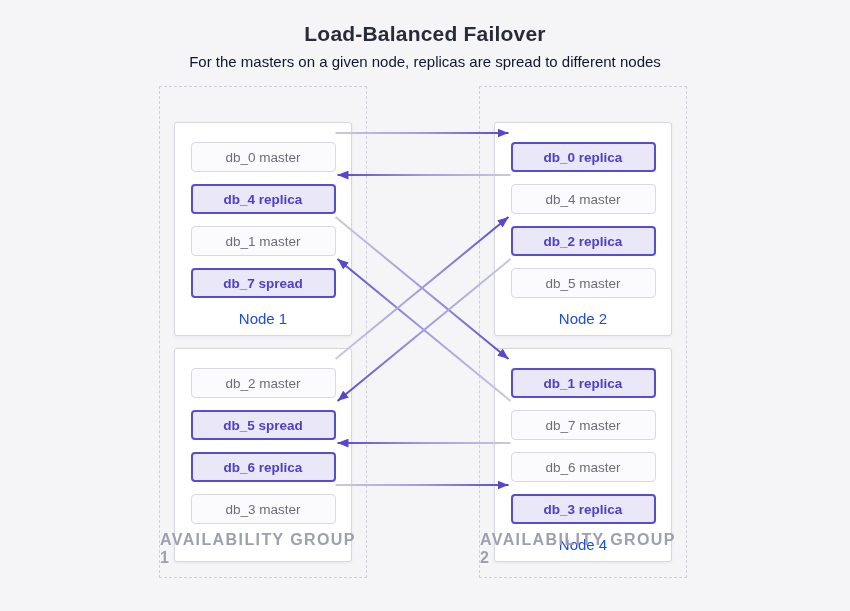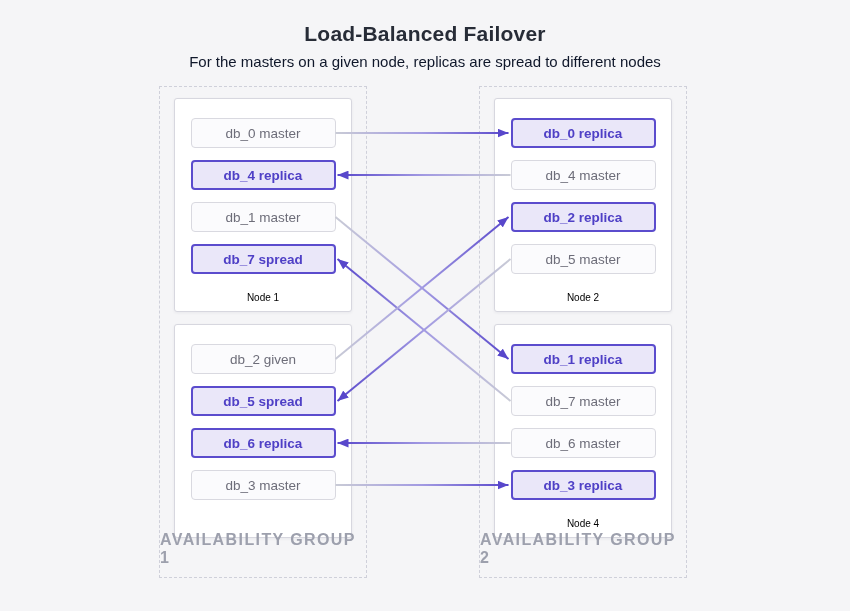--- a/index.html
+++ b/index.html
@@ -14,35 +14,35 @@
   .group { position:absolute; top:86px; width:208px; height:492px;
            border:1px dashed #cfd0da; }
   .group-1 { left:159px; }
   .group-2 { left:479px; }
   .group-label { position:absolute; bottom:10px; left:0; width:100%; text-align:left;
                  font-size:16px; font-weight:bold; letter-spacing:1.4px;
                  color:var(--group-label-text,#9da0ad); }
 
   .node-card { position:absolute; left:14px; width:178px; height:214px;
                background:#ffffff; border:1px solid #d7d7df; border-radius:3px;
-               box-shadow:0 1px 3px rgba(40,40,60,.06); }
+               box-shadow:0 1px 3px rgba(40,40,60,.06);margin-top:24px; }
   .node-card.pos-0 { top:11px; }
   .node-card.pos-1 { top:237px; }
 
   .items { display:flex; flex-direction:column; gap:12px; padding-top:19px; align-items:center; }
   .db-item { width:145px; height:30px; border-radius:4px;
              display:flex; align-items:center; justify-content:center;
              font-size:13.5px; }
   .db-item.master { background:#fbfbfd; border:1px solid var(--master-border,#d9d9e0);
                     color:var(--master-text,#6d6d79); }
   .db-item.replica { background:var(--replica-bg,#eae7f9); border:2px solid var(--accent,#5b4ccd);
                      color:var(--replica-text,#4f40c6); font-weight:bold; }
 
   .node-label { position:absolute; bottom:8px; left:0; width:100%; text-align:center;
-                font-size:10px; color:#000000; }
+                font-size:15px; color:#1d4ed8; }
 
   svg.arrows { position:absolute; top:0; left:0; width:850px; height:611px;
                pointer-events:none; }
   svg.arrows .head { fill:var(--arrow-end,#5847cb); }
 </style>
 </head>
 <body>
 
 <div class="stage">
 
@@ -66,21 +66,21 @@
             </div>
             <div class="db-item replica">
               <span>db_7 spread</span>
             </div>
           </div>
           <div class="node-label">Node 1</div>
         </div>
         <div class="node-card pos-1">
           <div class="items">
             <div class="db-item master">
-              <span>db_2 given</span>
+              <span>db_2 master</span>
             </div>
             <div class="db-item replica">
               <span>db_5 spread</span>
             </div>
             <div class="db-item replica">
               <span>db_6 replica</span>
             </div>
             <div class="db-item master">
               <span>db_3 master</span>
             </div>

